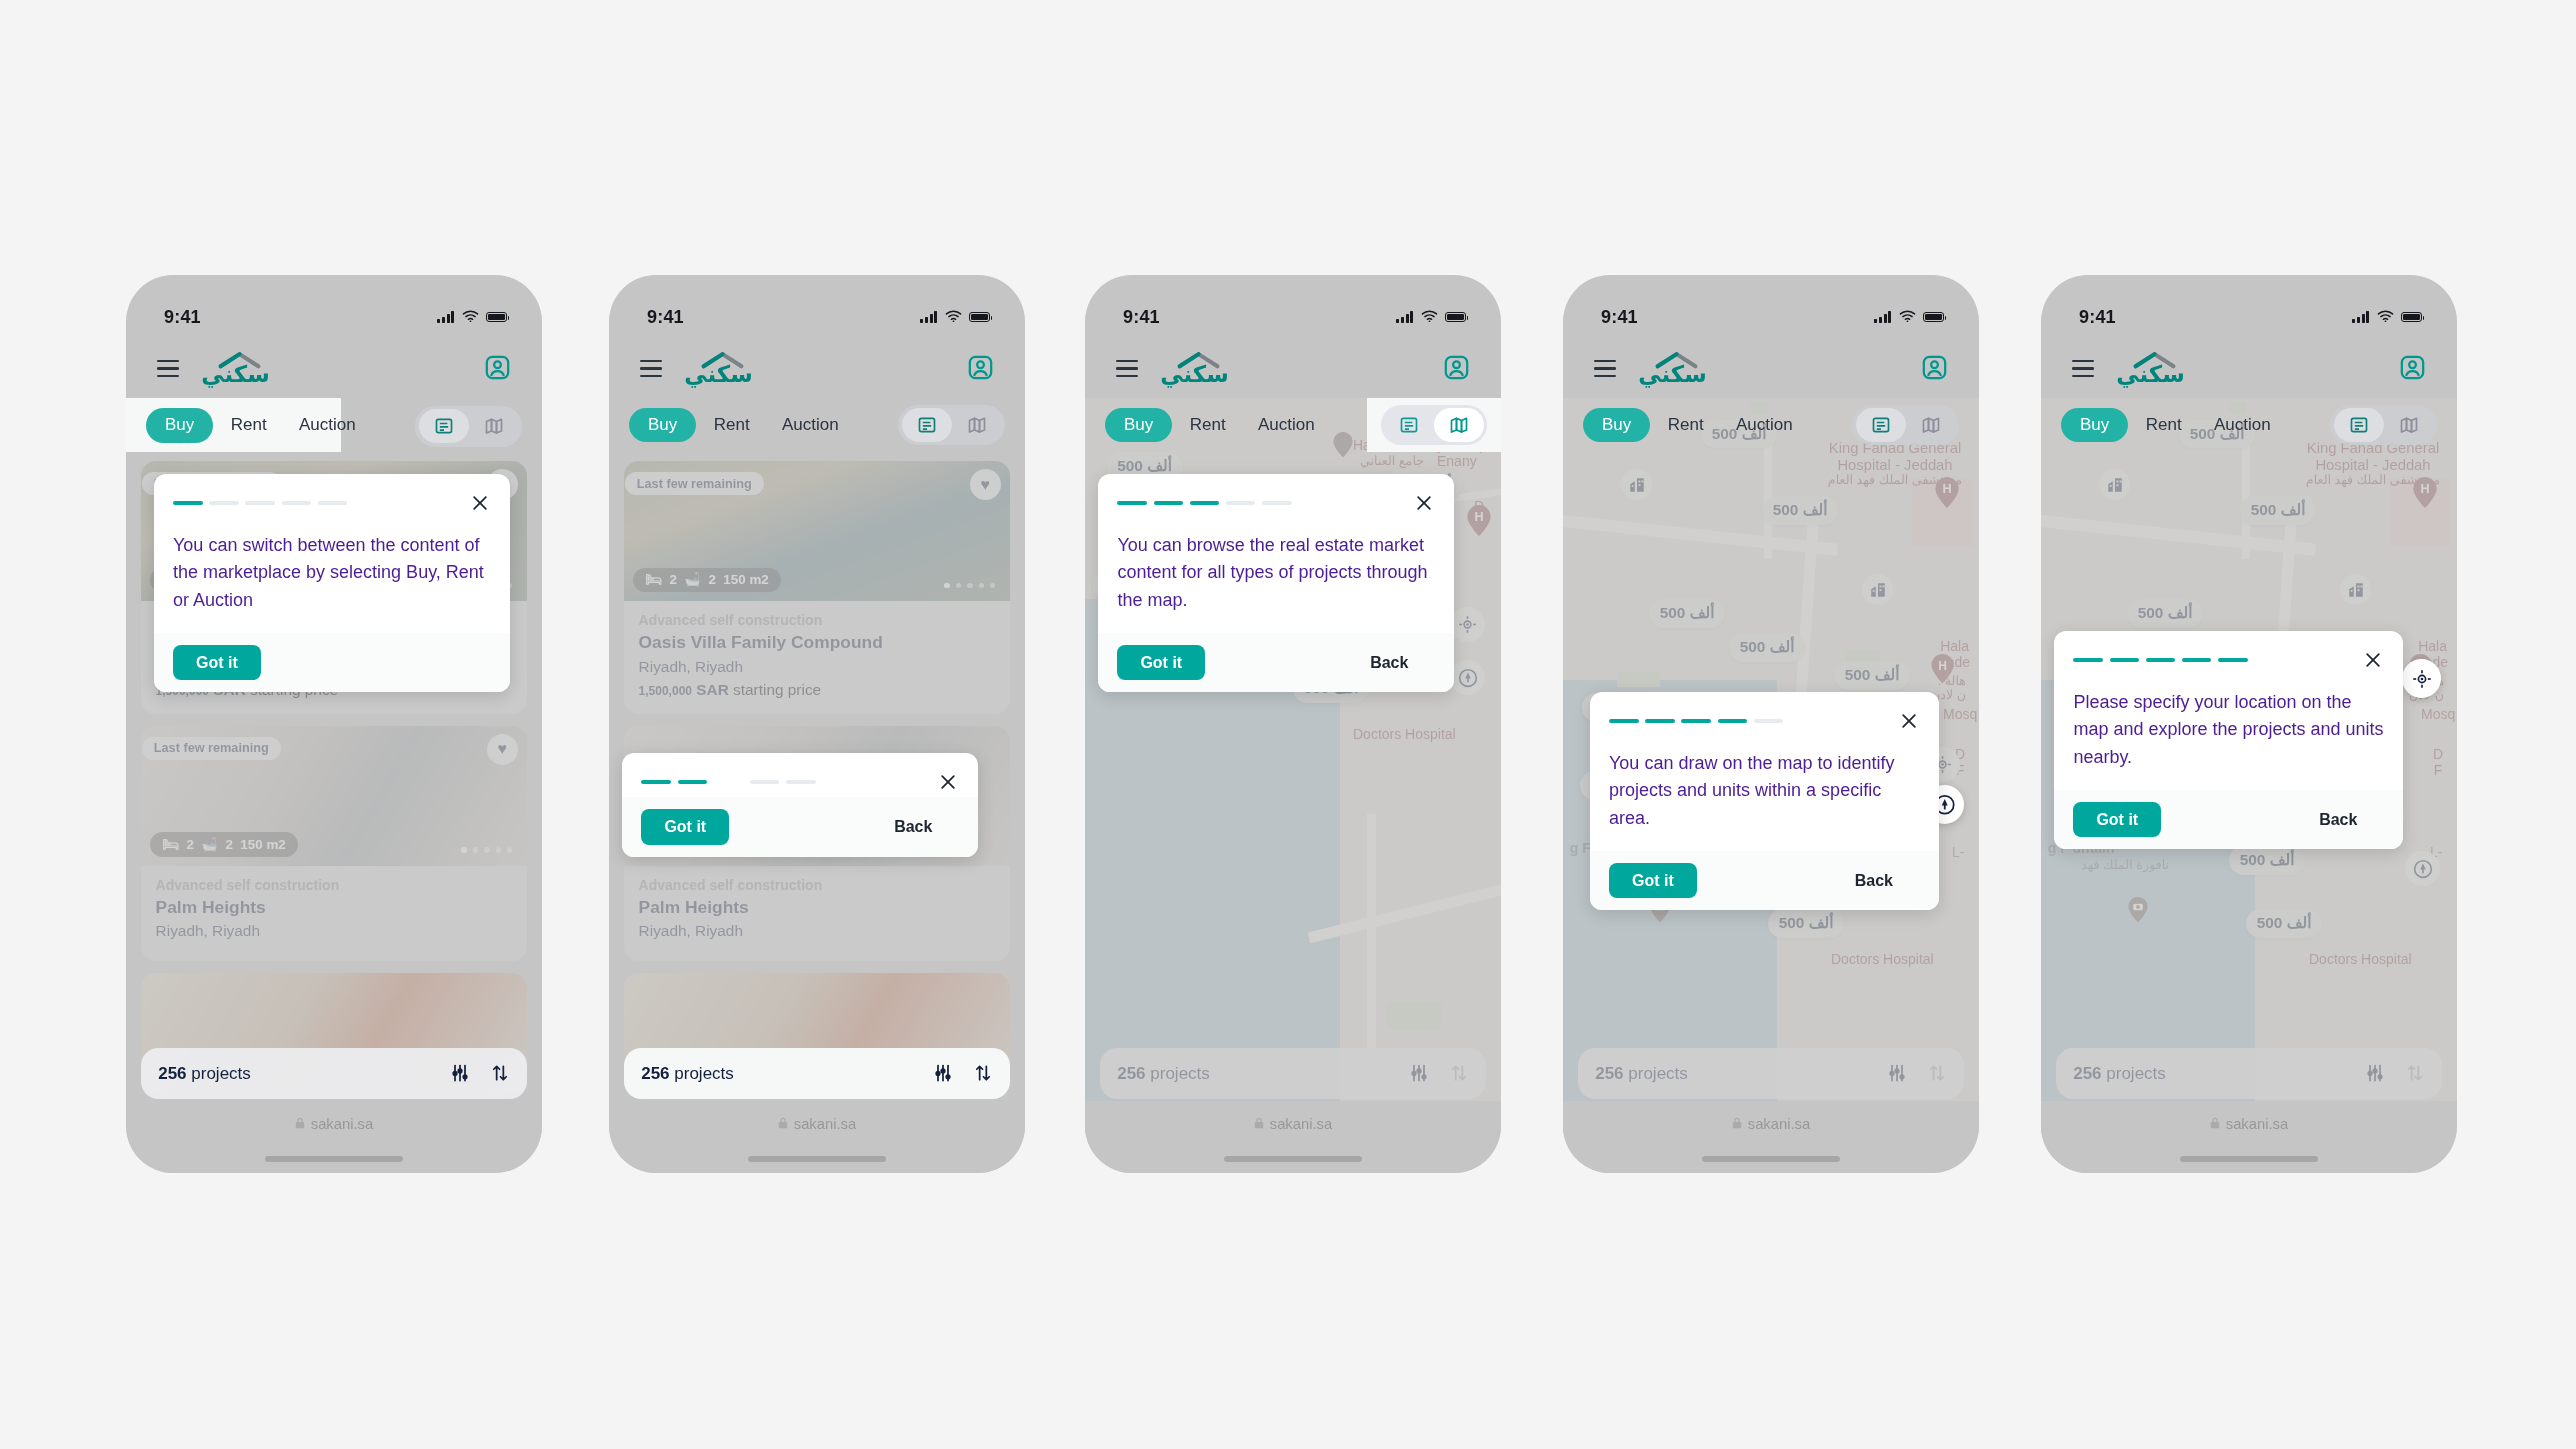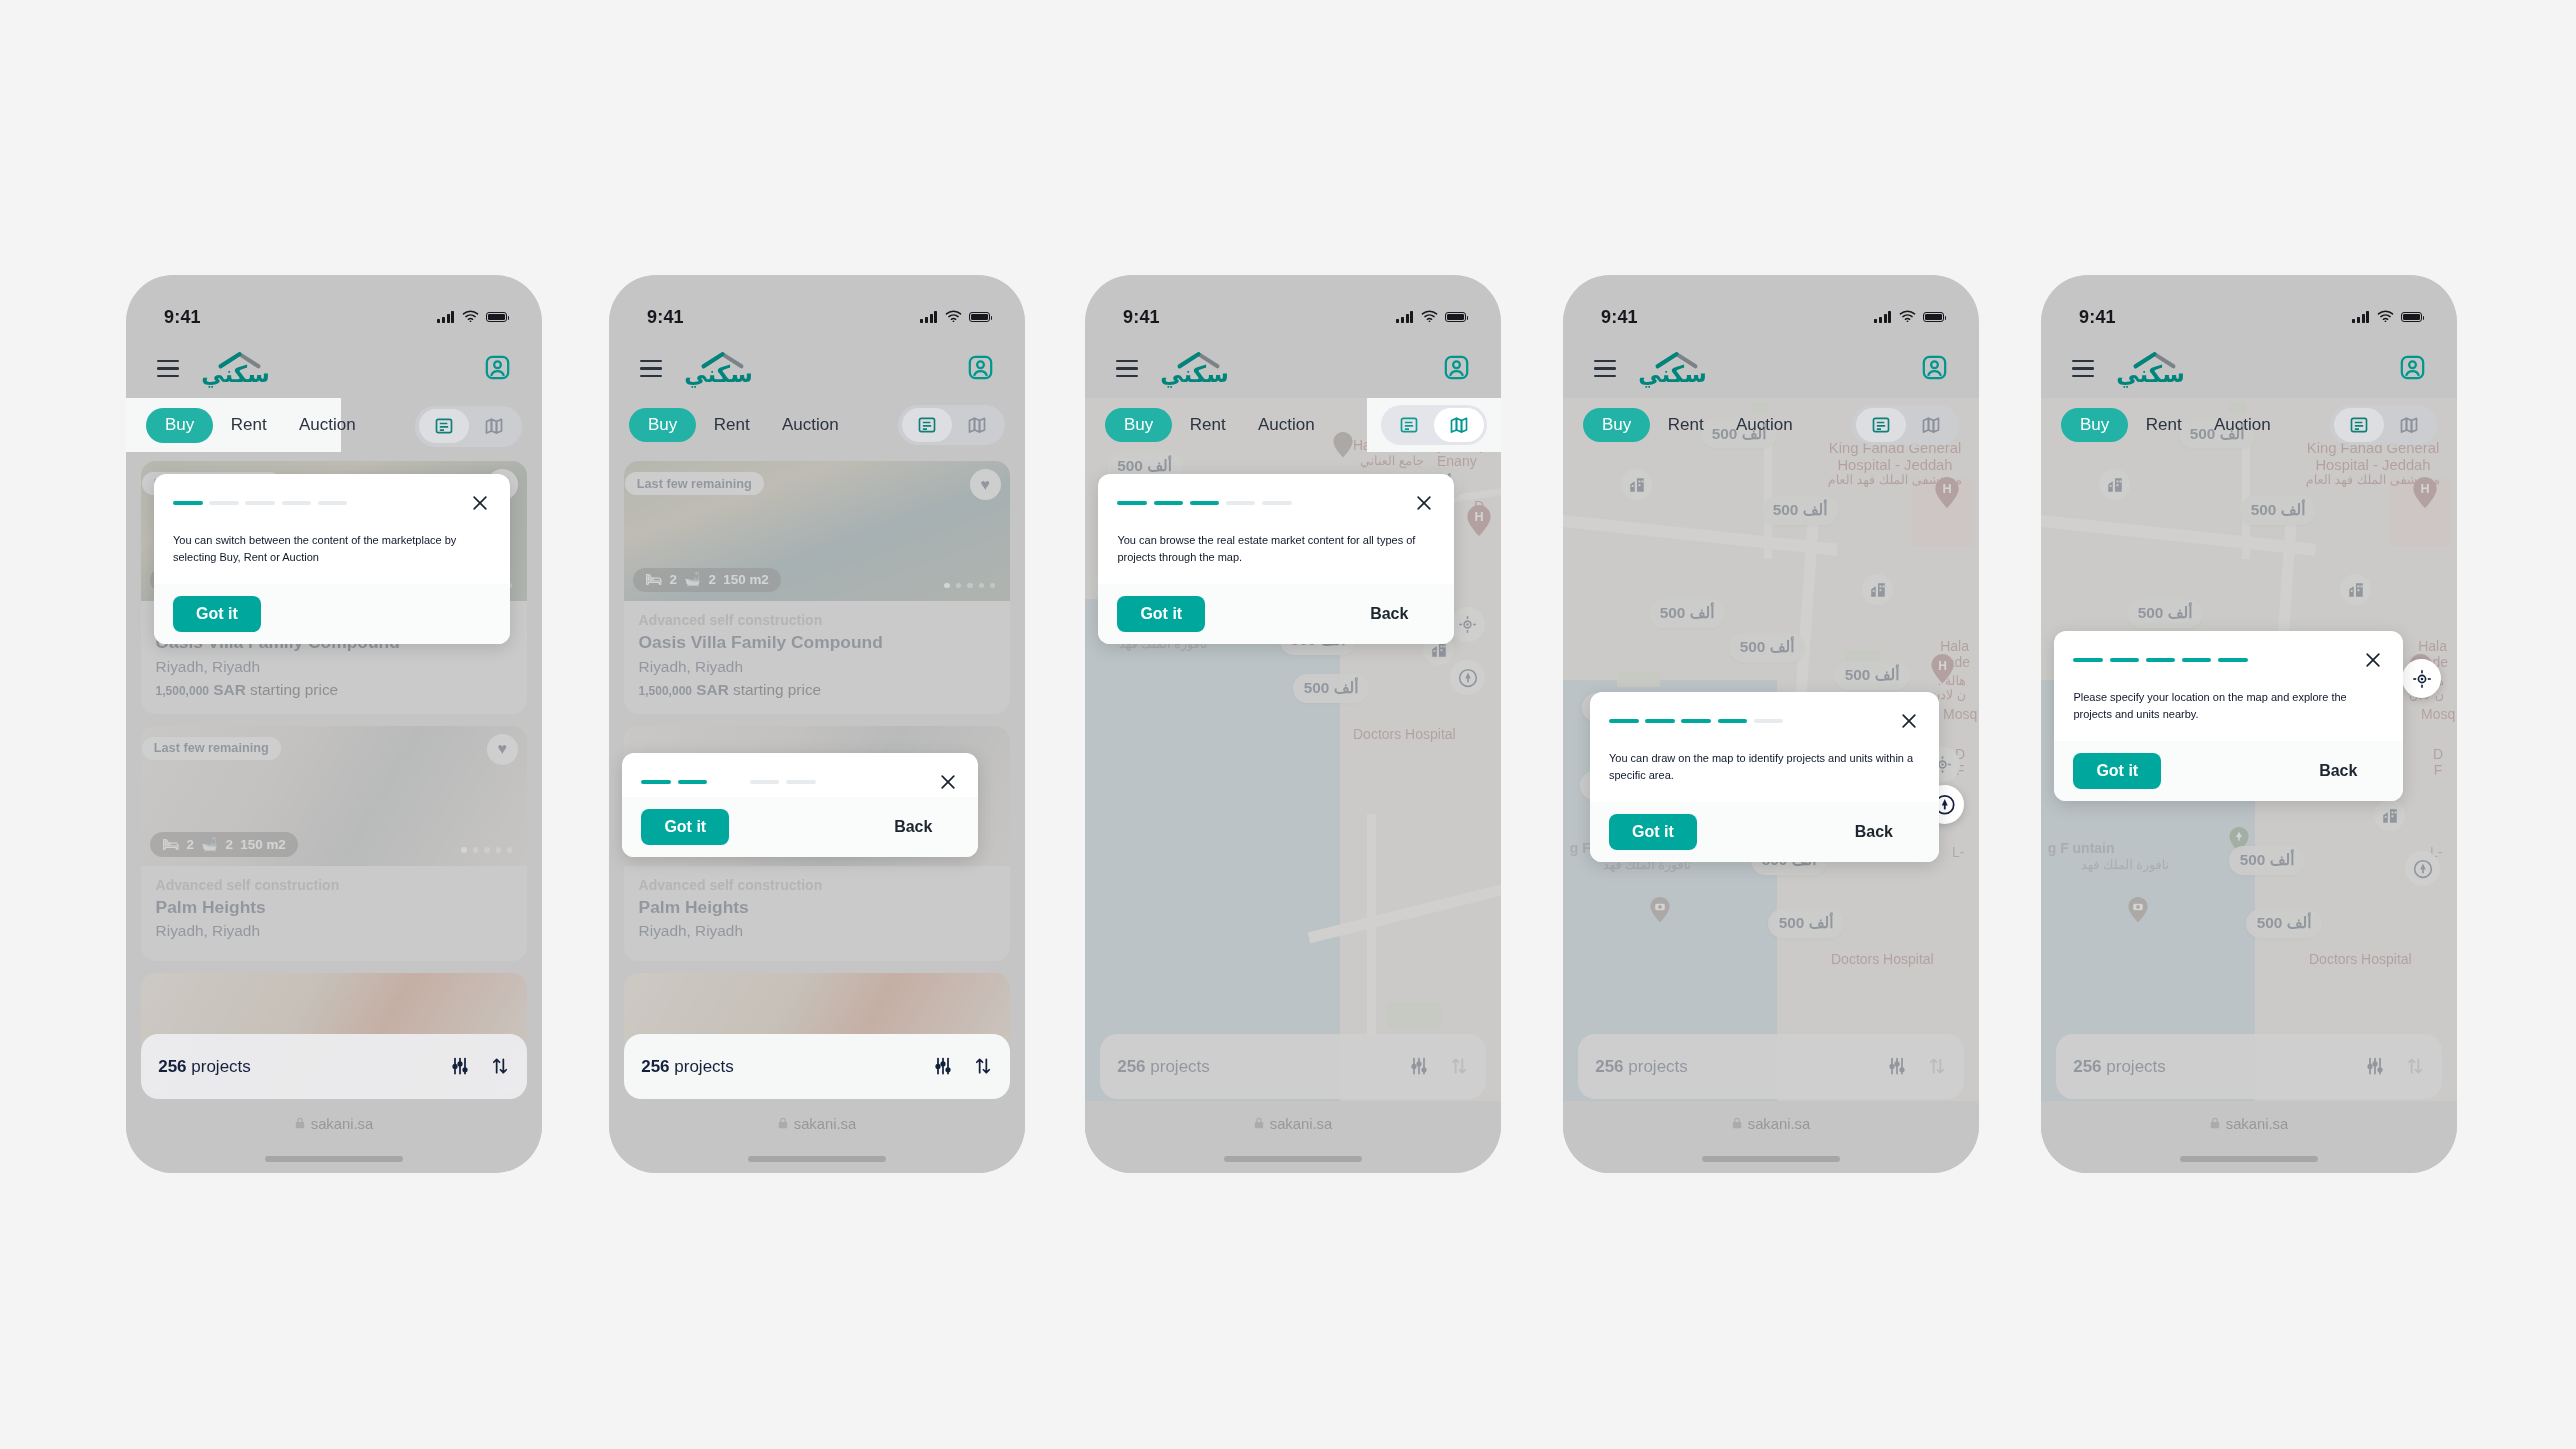--- a/index.html
+++ b/index.html
@@ -150,21 +150,21 @@
   .mpin { position:absolute; width:24px; height:31px; color:#8a4a4a; }
   .fab {
     position:absolute; width:35px;height:35px;border-radius:50%;
     background:rgba(236,236,234,.95); display:flex;align-items:center;justify-content:center;
     color:#14213d;
   }
   .fab.white { background:#fff; }
 
   
   .resbar {
-    position:absolute; left:14.8px; right:14.8px; bottom: 74px; height: 65px;
+    position:absolute; left:14.8px; right:14.8px; bottom: 74px; height: 51px;
     background: rgba(236,236,238,.95); border-radius: 17.4px;
     display:flex; align-items:center; justify-content:space-between;
     padding: 0 17.4px; z-index: 20;
   }
   .resbar .cnt { font-size: 17px; color:#14213d; }
   .resbar .cnt b { font-weight:700; }
   .resbar .acts { display:flex; align-items:center; gap:20px; color:#14213d; }
 
   
   .chrome {
@@ -178,21 +178,21 @@
   
   .tip {
     position:absolute; z-index: 60; background:#fff; border-radius: 12px;
     box-shadow: 0 4px 17.4px rgba(0,0,0,.14); overflow:hidden;
   }
   .tip-head { padding: 17.4px 19px 4px; display:flex; align-items:center; justify-content:space-between; }
   .steps { display:flex; gap: 6.7px; }
   .steps i { display:block; width: 29.5px; height: 4px; border-radius: 2px; background:#e8ebed; }
   .steps i.on { background:#00a79d; }
   .tip-close { width:23px;height:23px; color:#1d2630; display:flex;align-items:center;justify-content:center; }
-  .tip-body { padding: 13.4px 19px 19px; font-size: 11px; line-height: 1.52; color:#0f172a; }
+  .tip-body { padding: 13.4px 19px 19px; font-size: 18px; line-height: 1.52; color:#4c1d95; }
   .tip-foot { background:#fafbfb; padding: 12px 19px; display:flex; align-items:center; }
   .btn-primary {
     background:#00a79d; color:#fff; border-radius: 8px; padding: 8.7px 23px;
     font-size: 16px; font-weight: 700;
   }
   .btn-ghost { margin-left: auto; margin-right: 27px; font-size: 16px; font-weight: 700; color:#1d2630; }
 </style>
 </head>
 <body>
 

